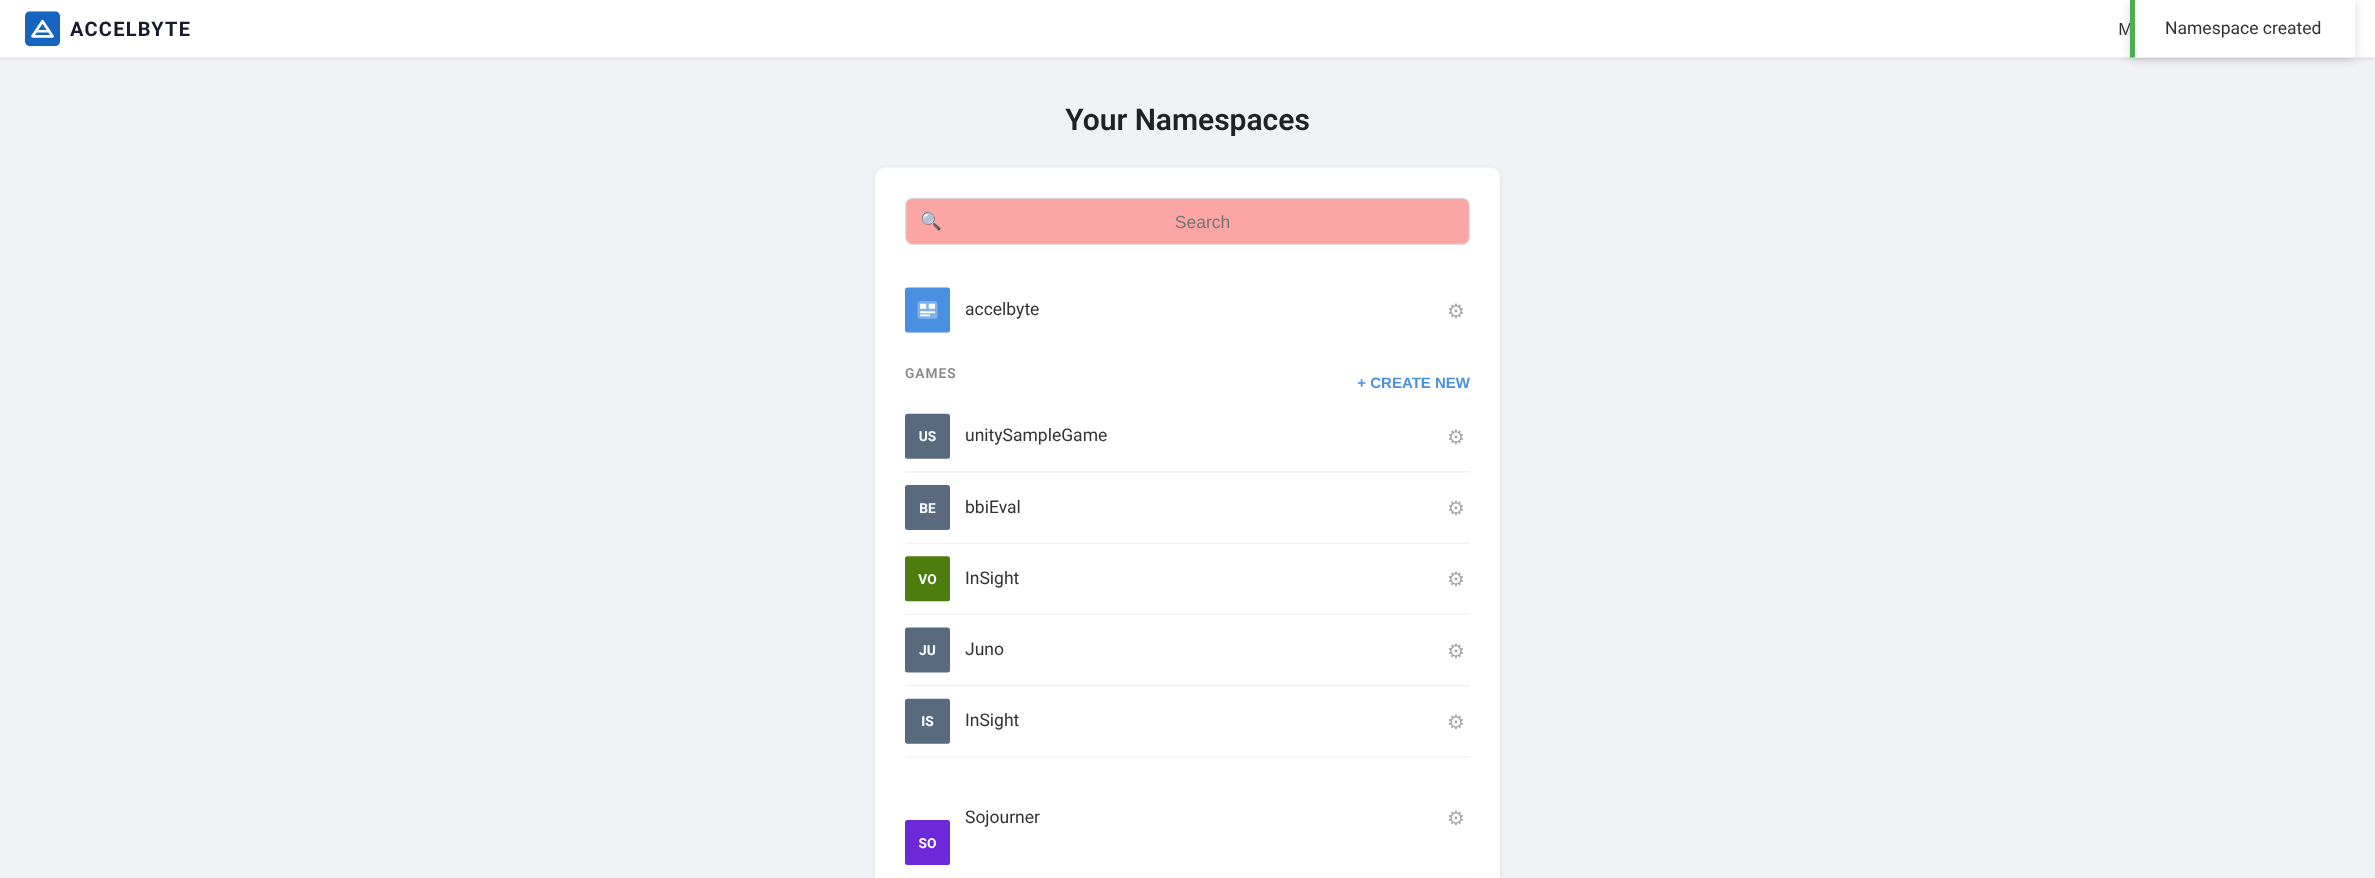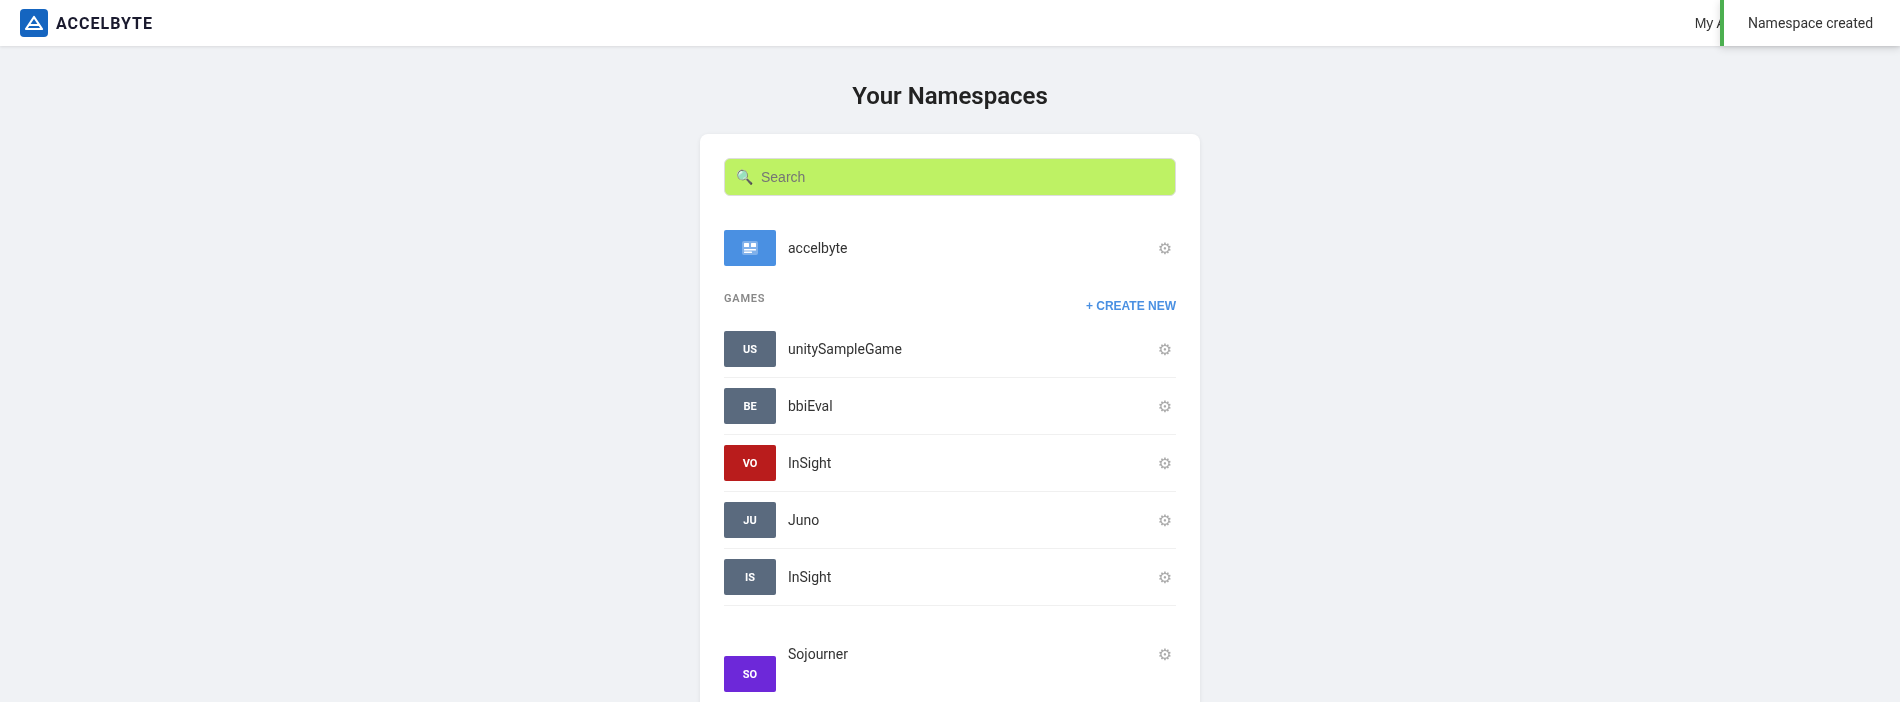--- a/index.html
+++ b/index.html
@@ -63,21 +63,21 @@
     }
     .chevron-down {
       font-size: 10px;
       color: #666;
     }
 
     
     .toast {
       position: fixed;
       top: 0;
-      right: 0;
+      right: 16px;
       background: #fff;
       border-left: 4px solid #4caf50;
       padding: 14px 24px;
       font-size: 14px;
       color: #333;
       box-shadow: 0 2px 8px rgba(0,0,0,0.15);
       z-index: 200;
       min-width: 180px;
       height: 46px;
       display: flex;
@@ -123,21 +123,22 @@
       font-size: 14px;
     }
     .search-input {
       width: 100%;
       padding: 10px 12px 10px 36px;
       border: 1px solid #ddd;
       border-radius: 6px;
       font-size: 14px;
       color: #555;
       outline: none;
-      background: #bef264;
+      background: #fca5a5;
+      text-align: center;
     }
 
     
     .section-label {
       font-size: 11px;
       font-weight: 600;
       color: #888;
       letter-spacing: 0.8px;
       text-transform: uppercase;
       margin-bottom: 8px;
@@ -171,36 +172,36 @@
     }
     .namespace-item:last-child {
       border-bottom: none;
     }
     .namespace-left {
       display: flex;
       align-items: center;
       gap: 12px;
     }
     .namespace-avatar {
-      width: 52px;
+      width: 36px;
       height: 36px;
       border-radius: 2px;
       display: flex;
       align-items: center;
       justify-content: center;
       font-size: 11px;
       font-weight: 700;
       color: #fff;
     }
     .avatar-publisher {
       background: #4a90e2;
     }
     .avatar-us { background: #5a6a7e; }
     .avatar-be { background: #5a6a7e; }
-    .avatar-vo { background: #b91c1c; }
+    .avatar-vo { background: #4d7c0f; }
     .avatar-ju { background: #5a6a7e; }
     .avatar-is { background: #5a6a7e; }
     .avatar-so { background: #6d28d9; margin-top: 40px; }
     .avatar-ma { background: #5a6a7e; }
 
     .namespace-name {
       font-size: 14px;
       color: #333;
     }
     .gear-icon {

